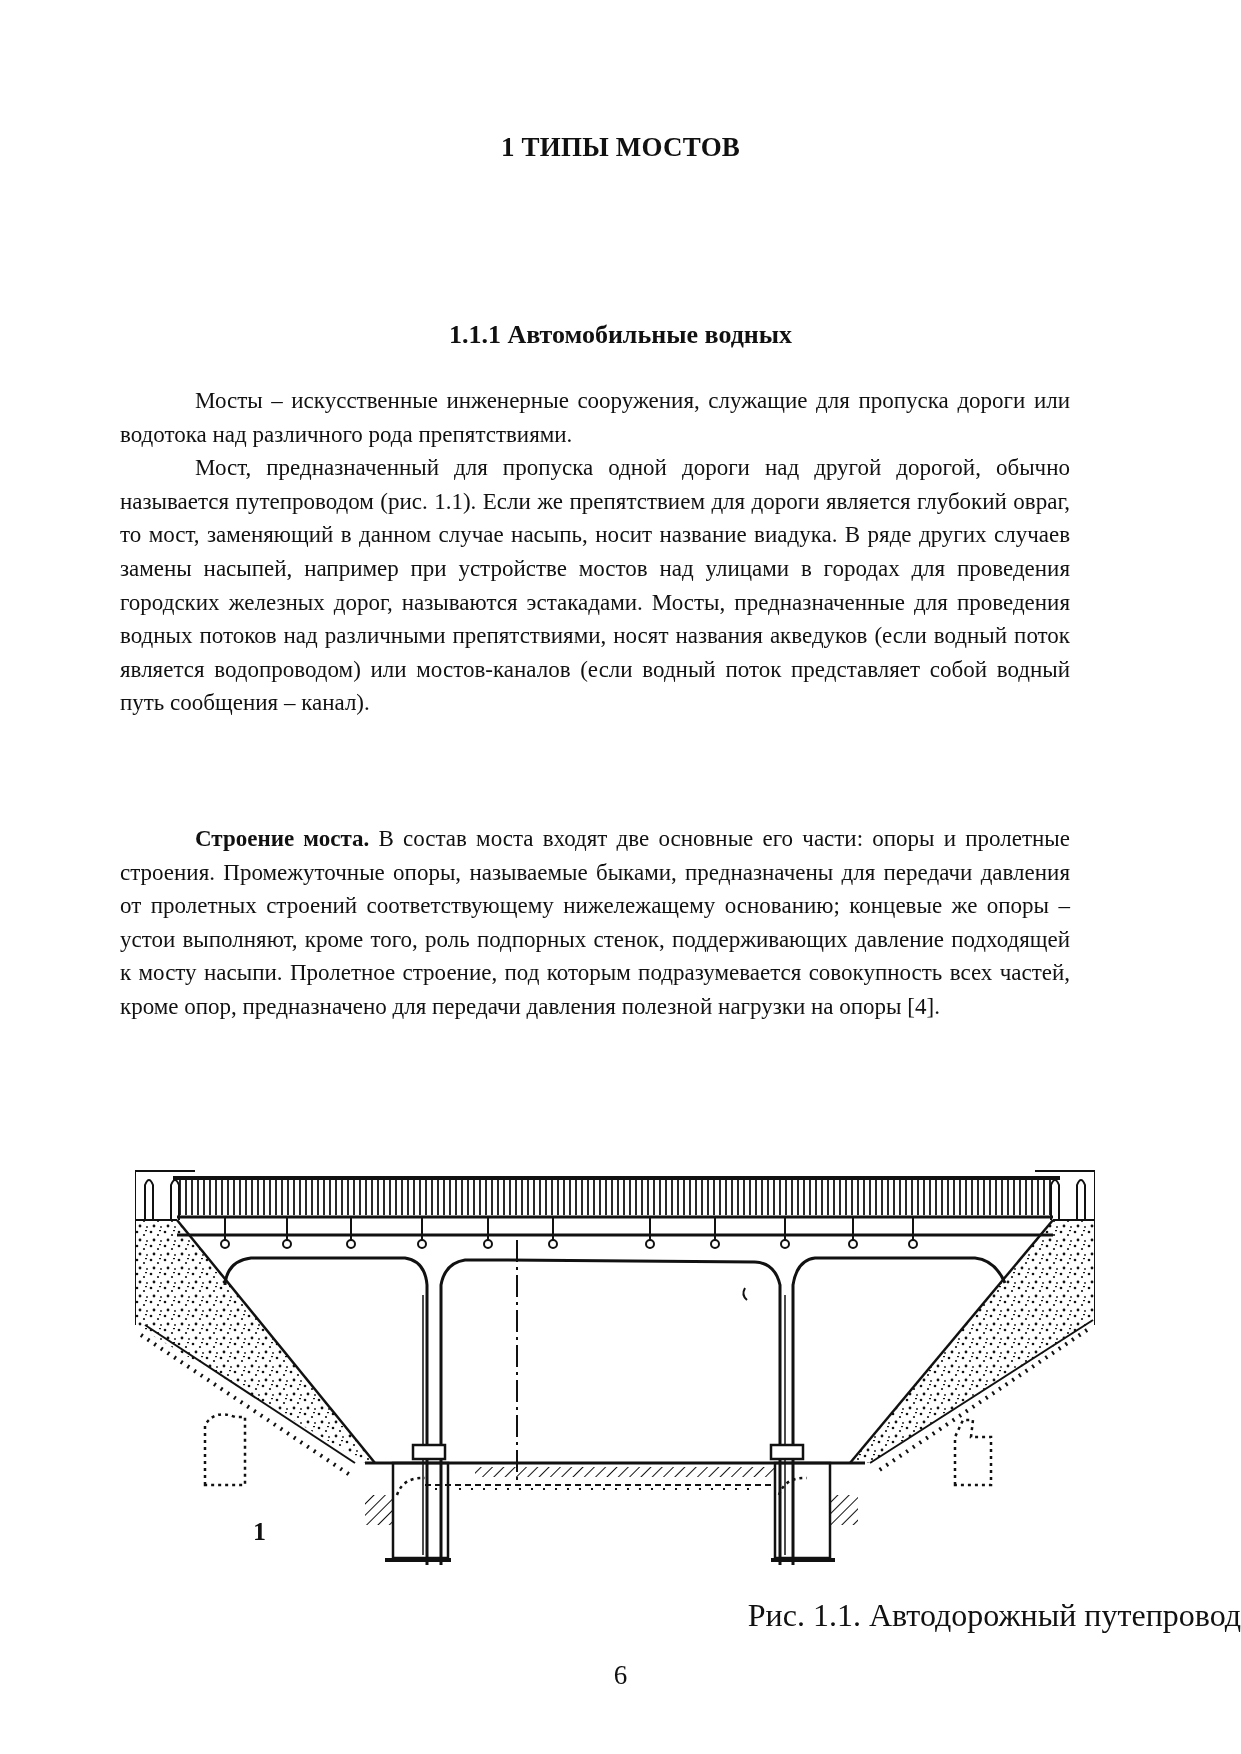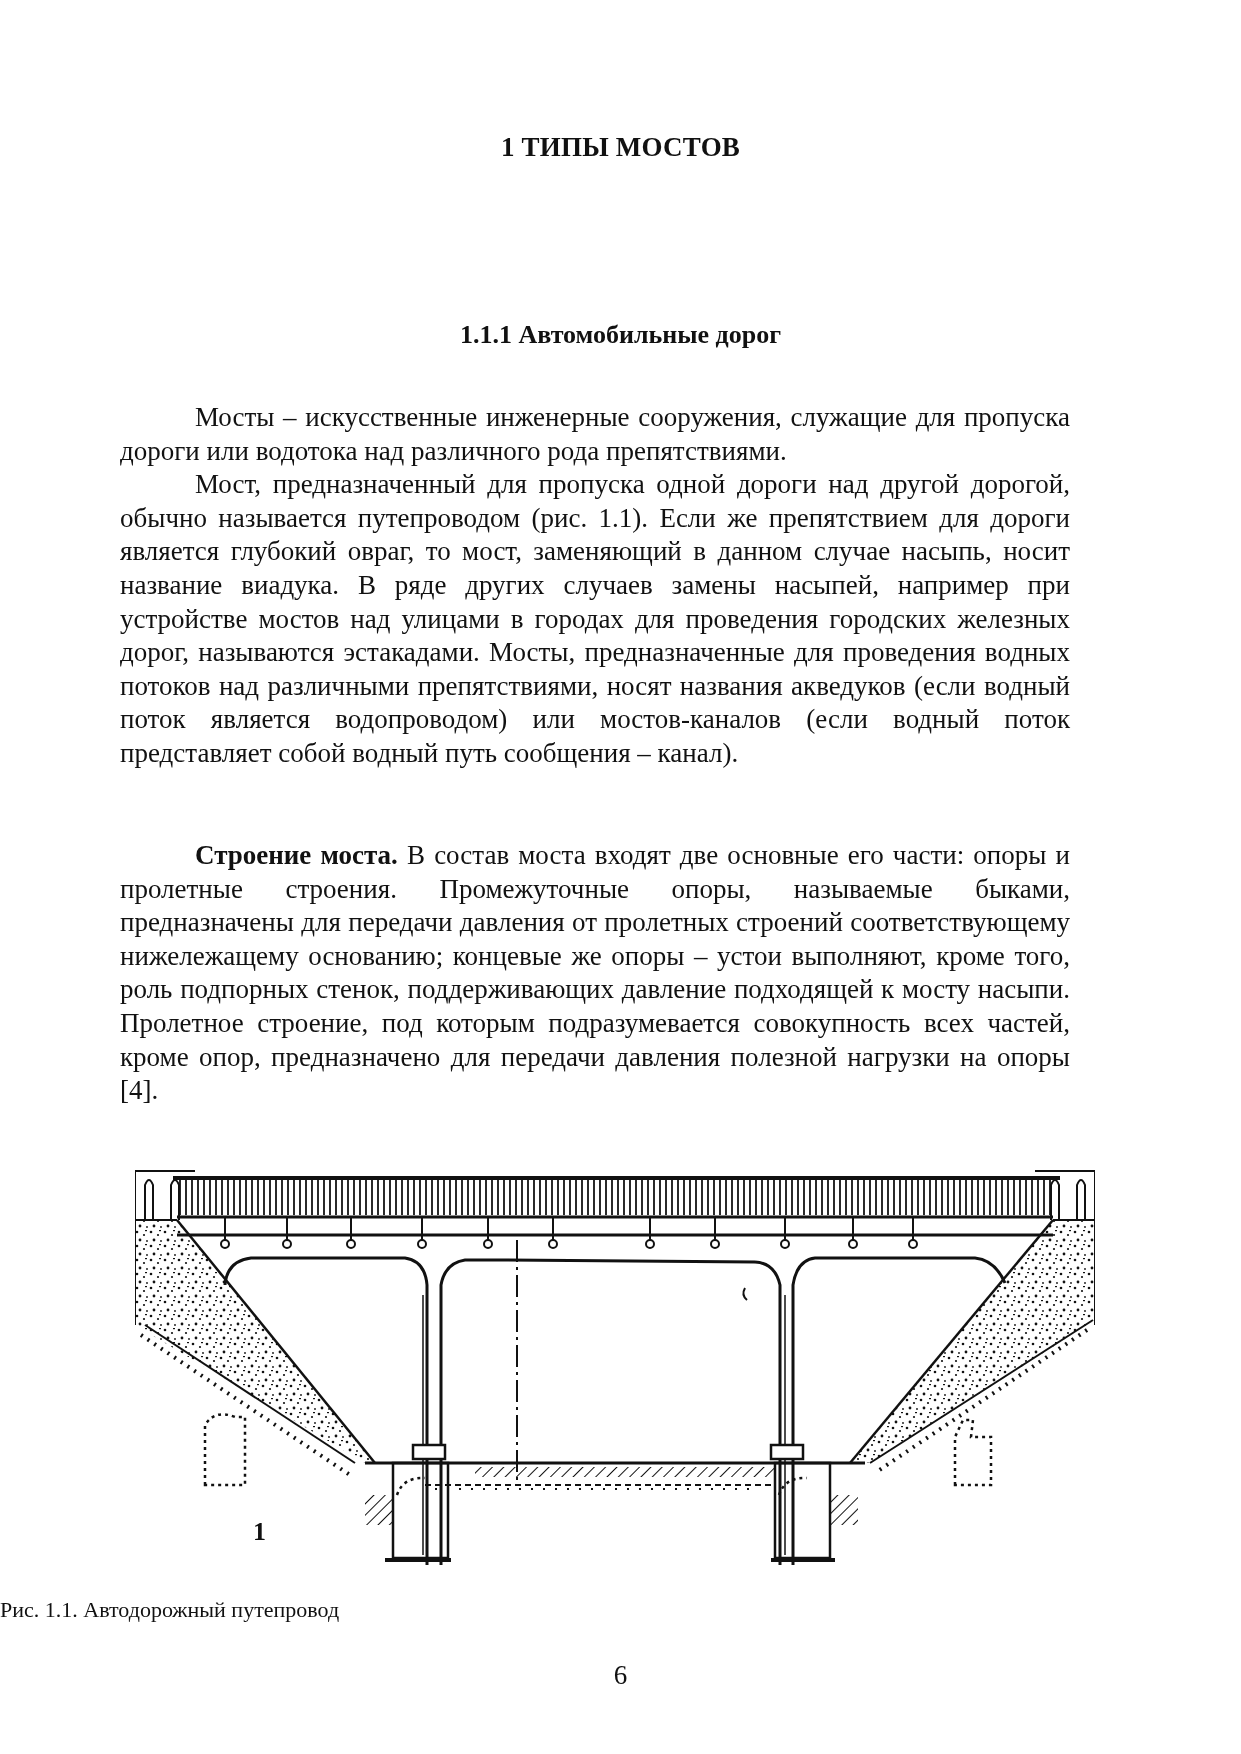--- a/index.html
+++ b/index.html
@@ -5,40 +5,40 @@
   html, body { margin: 0; padding: 0; background: #ffffff; }
   body { width: 1241px; height: 1754px; position: relative; overflow: hidden;
          font-family: "Liberation Serif", "DejaVu Serif", serif; color: #111; }
   .page { position: absolute; left: 0; top: 0; width: 1241px; height: 1754px; }
   .h1 { position: absolute; left: 0; width: 1241px; top: 132px; text-align: center;
         font-weight: bold; font-size: 27px; letter-spacing: 0.2px; }
   .h2 { position: absolute; left: 0; width: 1241px; top: 236px; text-align: center;
         font-weight: bold; font-size: 26px; }
   .h3 { position: absolute; left: 0; width: 1241px; top: 320px; text-align: center;
         font-weight: bold; font-size: 26px; }
-  .body-text { position: absolute; left: 120px; width: 950px; font-size: 27px;
-               line-height: 33.6px; text-align: justify; margin-top: 17px; }
+  .body-text { position: absolute; left: 120px; width: 950px; font-size: 23px;
+               line-height: 33.6px; text-align: justify; }
   .body-text p { margin: 0; text-indent: 75px; }
   .p1 { top: 384px; }
   .p3 { top: 822px; }
   .lead { font-weight: bold; }
   .figure { position: absolute; left: 135px; top: 1145px; width: 960px; height: 420px; }
   .figure svg { display: block; }
-  .caption { position: absolute; left: 0; width: 1241px; top: 1597px; text-align: left;
-             font-size: 22px; }
+  .caption { position: absolute; left: 0; width: 1241px; top: 1597px; text-align: right;
+             font-size: 32px; }
   .pagenum { position: absolute; left: 0; width: 1241px; top: 1660px; text-align: center;
              font-size: 27px; }
 </style>
 </head>
 <body>
 
 <div class="page">
 
   <div class="h1">1 ТИПЫ МОСТОВ</div>
-  <div class="h3">1.1.1 Автомобильные дорог</div>
+  <div class="h3">1.1.1 Автомобильные водных</div>
 
   <div class="body-text p1">
     <p>Мосты – искусственные инженерные сооружения, служащие для пропуска дороги или водотока над различного рода препятствиями.</p>
     <p>Мост, предназначенный для пропуска одной дороги над другой дорогой, обычно называется путепроводом (рис. 1.1). Если же препятствием для дороги является глубокий овраг, то мост, заменяющий в данном случае насыпь, носит название виадука. В ряде других случаев замены насыпей, например при устройстве мостов над улицами в городах для проведения городских железных дорог, называются эстакадами. Мосты, предназначенные для проведения водных потоков над различными препятствиями, носят названия акведуков (если водный поток является водопроводом) или мостов-каналов (если водный поток представляет собой водный путь сообщения – канал).</p>
   </div>
 
   <div class="body-text p3">
     <p><span class="lead">Строение моста.</span><span> В состав моста входят две основные его части: опоры и пролетные строения. Промежуточные опоры, называемые быками, предназначены для передачи давления от пролетных строений соответствующему нижележащему основанию; концевые же опоры – устои выполняют, кроме того, роль подпорных стенок, поддерживающих давление подходящей к мосту насыпи. Пролетное строение, под которым подразумевается совокупность всех частей, кроме опор, предназначено для передачи давления полезной нагрузки на опоры [4].</span></p>
   </div>
 

